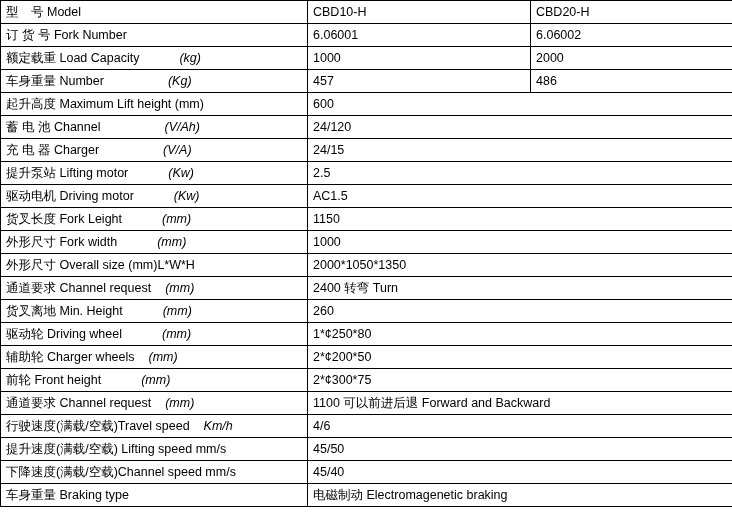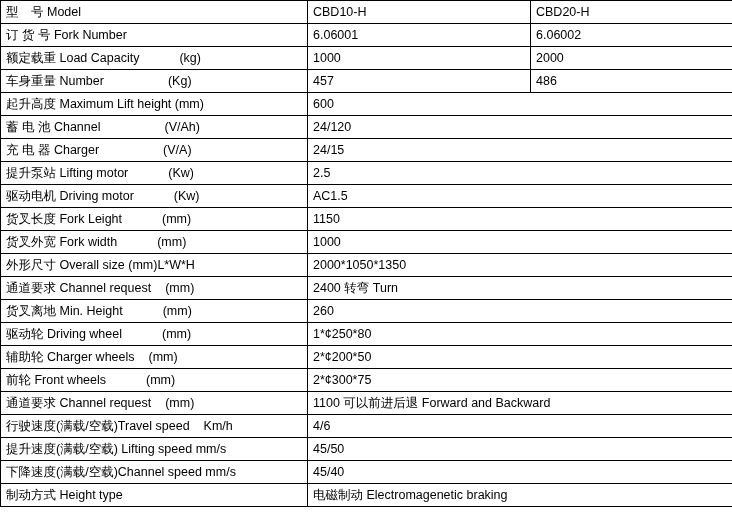--- a/index.html
+++ b/index.html
@@ -32,20 +32,21 @@
   td.c-label { width: 297px; }
   td.c-val1  { width: 213px; }
   td.c-val2  { width: 218px; }
 
   .lbl {
     display: inline-block;
     text-align: center;
   }
   .unit {
     display: inline-block;
+    font-style: italic;
   }
   .spacer-sm { display:inline-block; width: 14px; }
   .spacer-md { display:inline-block; width: 40px; }
   .spacer-lg { display:inline-block; width: 64px; }
 </style>
 </head>
 <body>
 
 <table class="spec">
   <tbody>
@@ -87,21 +88,21 @@
       </tr>
       <tr>
         <td class="c-label"><span class="lbl">驱动电机 Driving motor</span><span class="spacer-md"></span><span class="unit">(Kw)</span></td>
         <td colspan="2" style="width: 431px;">AC1.5</td>
       </tr>
       <tr>
         <td class="c-label"><span class="lbl">货叉长度 Fork Leight</span><span class="spacer-md"></span><span class="unit">(mm)</span></td>
         <td colspan="2" style="width: 431px;">1150</td>
       </tr>
       <tr>
-        <td class="c-label"><span class="lbl">货叉外宽 Fork width</span><span class="spacer-md"></span><span class="unit">(mm)</span></td>
+        <td class="c-label"><span class="lbl">外形尺寸 Fork width</span><span class="spacer-md"></span><span class="unit">(mm)</span></td>
         <td colspan="2" style="width: 431px;">1000</td>
       </tr>
       <tr>
         <td class="c-label"><span class="lbl">外形尺寸 Overall size (mm)L*W*H</span></td>
         <td colspan="2" style="width: 431px;">2000*1050*1350</td>
       </tr>
       <tr>
         <td class="c-label"><span class="lbl">通道要求 Channel request</span><span class="spacer-sm"></span><span class="unit">(mm)</span></td>
         <td colspan="2" style="width: 431px;">2400 转弯 Turn</td>
       </tr>
@@ -111,37 +112,37 @@
       </tr>
       <tr>
         <td class="c-label"><span class="lbl">驱动轮 Driving wheel</span><span class="spacer-md"></span><span class="unit">(mm)</span></td>
         <td colspan="2" style="width: 431px;">1*¢250*80</td>
       </tr>
       <tr>
         <td class="c-label"><span class="lbl">辅助轮 Charger wheels</span><span class="spacer-sm"></span><span class="unit">(mm)</span></td>
         <td colspan="2" style="width: 431px;">2*¢200*50</td>
       </tr>
       <tr>
-        <td class="c-label"><span class="lbl">前轮 Front wheels</span><span class="spacer-md"></span><span class="unit">(mm)</span></td>
+        <td class="c-label"><span class="lbl">前轮 Front height</span><span class="spacer-md"></span><span class="unit">(mm)</span></td>
         <td colspan="2" style="width: 431px;">2*¢300*75</td>
       </tr>
       <tr>
         <td class="c-label"><span class="lbl">通道要求 Channel request</span><span class="spacer-sm"></span><span class="unit">(mm)</span></td>
         <td colspan="2" style="width: 431px;">1100 可以前进后退 Forward and Backward</td>
       </tr>
       <tr>
         <td class="c-label"><span class="lbl">行驶速度(满载/空载)Travel speed</span><span class="spacer-sm"></span><span class="unit">Km/h</span></td>
         <td colspan="2" style="width: 431px;">4/6</td>
       </tr>
       <tr>
         <td class="c-label"><span class="lbl">提升速度(满载/空载) Lifting speed mm/s</span></td>
         <td colspan="2" style="width: 431px;"> 45/50</td>
       </tr>
       <tr>
         <td class="c-label"><span class="lbl">下降速度(满载/空载)Channel speed mm/s</span></td>
         <td colspan="2" style="width: 431px;"> 45/40</td>
       </tr>
       <tr>
-        <td class="c-label"><span class="lbl">制动方式 Height type</span></td>
+        <td class="c-label"><span class="lbl">车身重量 Braking type</span></td>
         <td colspan="2" style="width: 431px;">电磁制动 Electromagenetic braking</td>
       </tr>
     </tbody>
 </table>
 
 </body></html>

